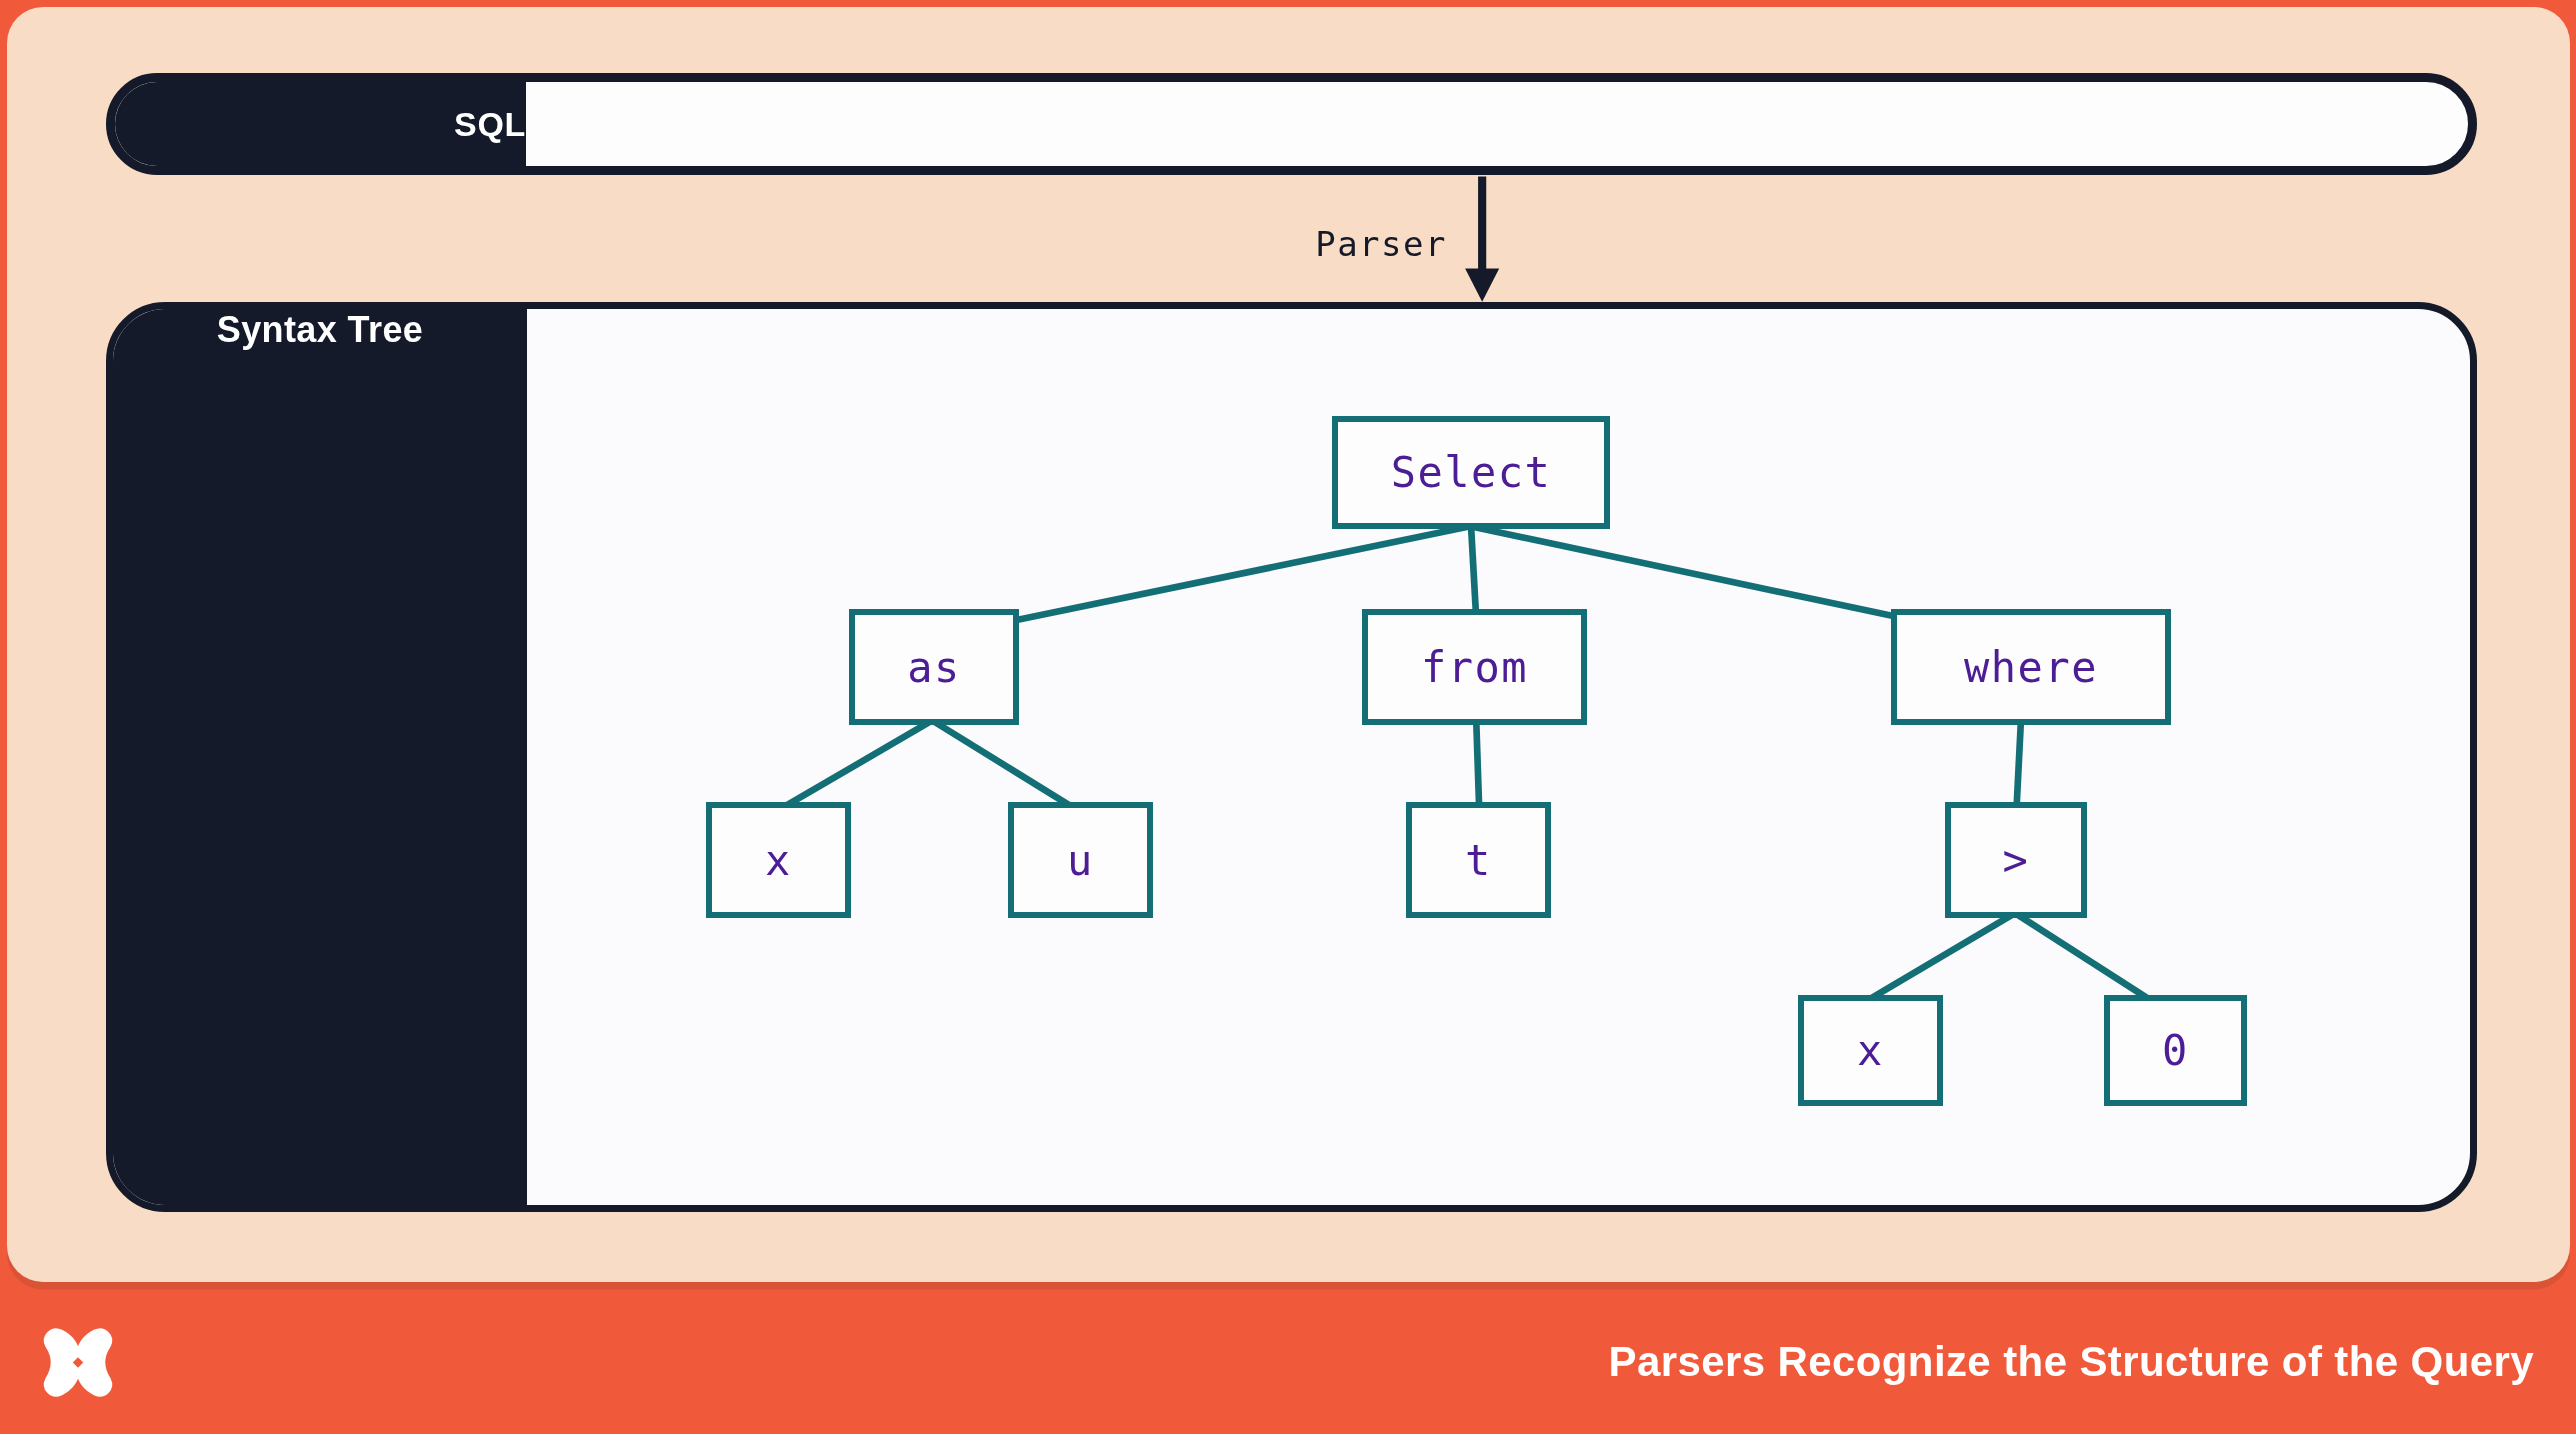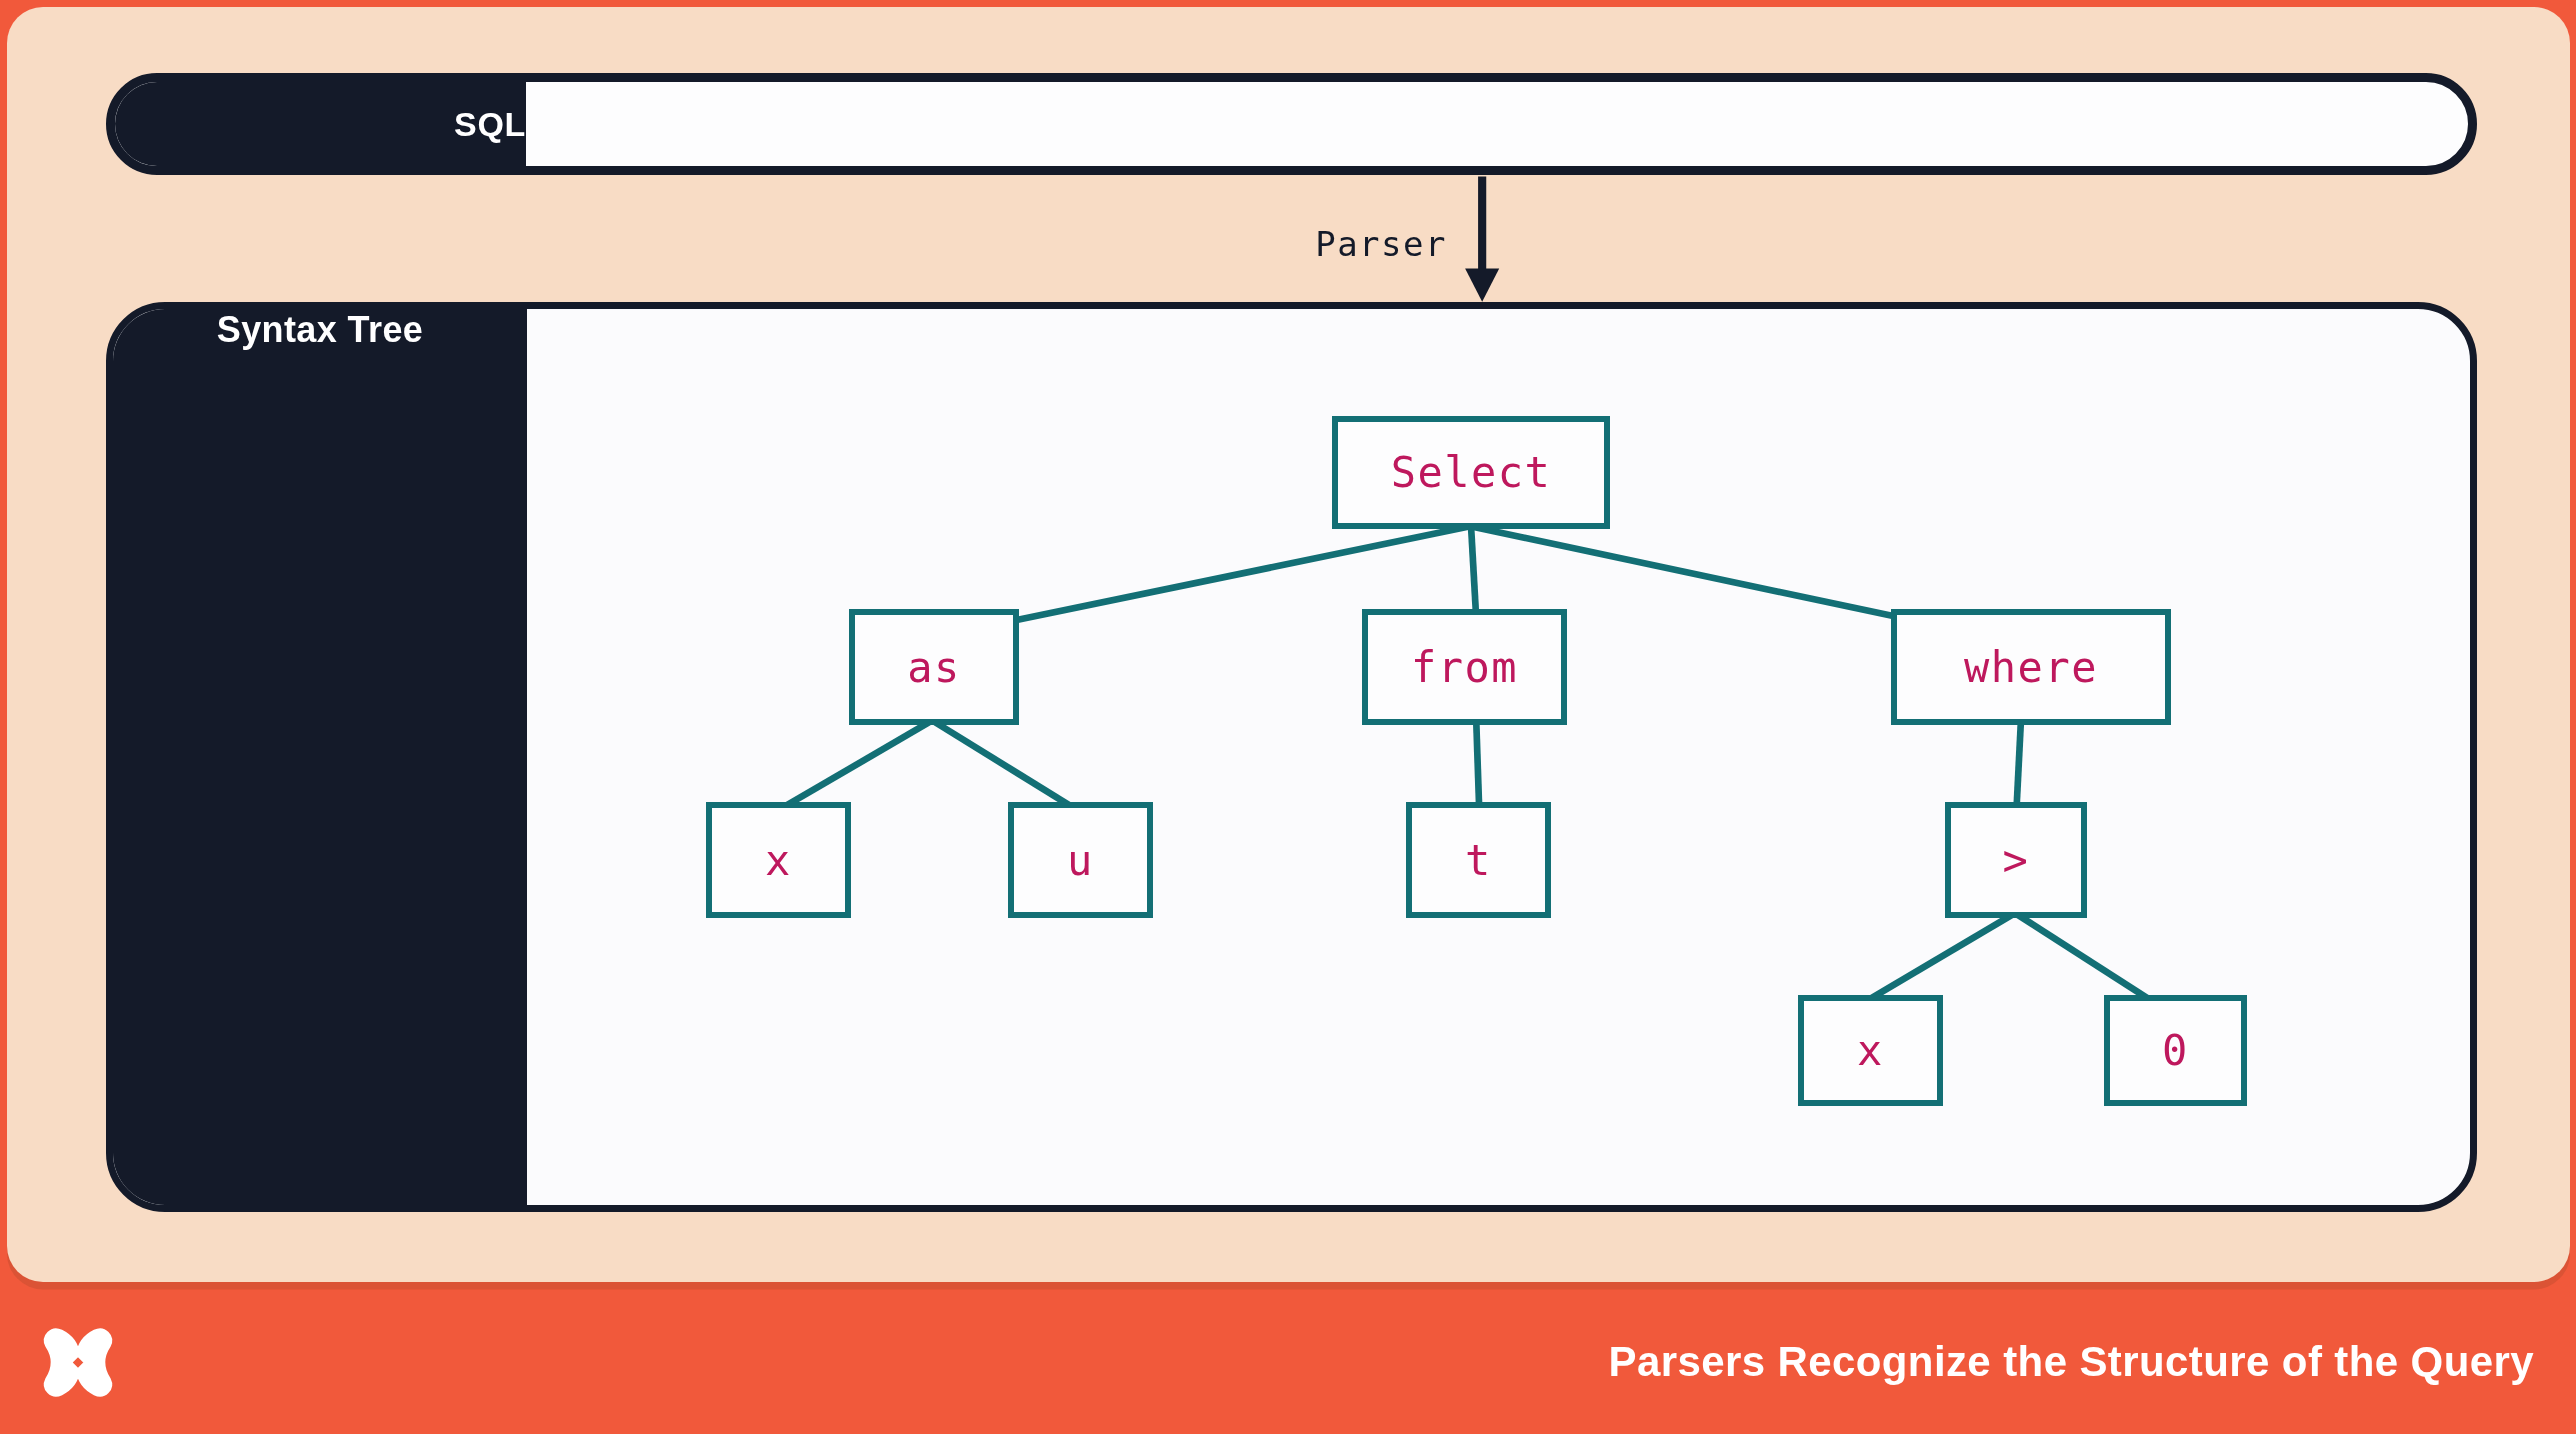--- a/index.html
+++ b/index.html
@@ -97,25 +97,25 @@
   
   .node {
     position: absolute;
     box-sizing: border-box;
     border: 6.7px solid #136f75;
     background: #fdfdfe;
     display: flex; align-items: center; justify-content: center;
     font-family: "DejaVu Sans Mono", monospace;
     font-size: 42px;
     letter-spacing: 1.5px;
-    color: #be185d;
+    color: #4c1d95;
   }
   .n-select { left: 1332px; top: 416px;  width: 278px; height: 113px; }
   .n-as     { left: 849px; top: 609px;  width: 170px; height: 116px; }
-  .n-from   { left: 1362px; top: 609px;  width: 205px; height: 116px; }
+  .n-from   { left: 1362px; top: 609px;  width: 225px; height: 116px; }
   .n-where  { left: 1891px; top: 609px;  width: 280px; height: 116px; }
   .n-x1     { left: 706px;  top: 802px; width: 145px; height: 116px; }
   .n-u      { left: 1008px; top: 802px; width: 145px; height: 116px; }
   .n-t      { left: 1406px; top: 802px; width: 145px; height: 116px; }
   .n-gt     { left: 1945px; top: 802px; width: 142px; height: 116px; }
   .n-x2     { left: 1798px; top: 995px; width: 145px; height: 111px; }
   .n-zero   { left: 2104px; top: 995px; width: 143px; height: 111px; }
 
   
   .logo {

